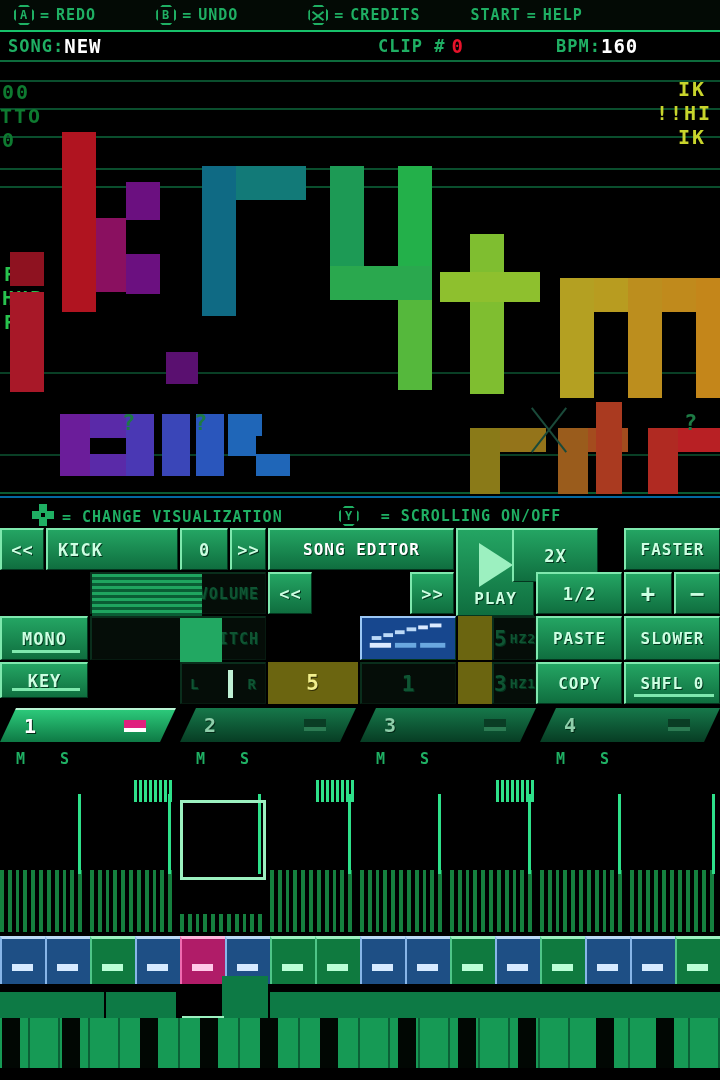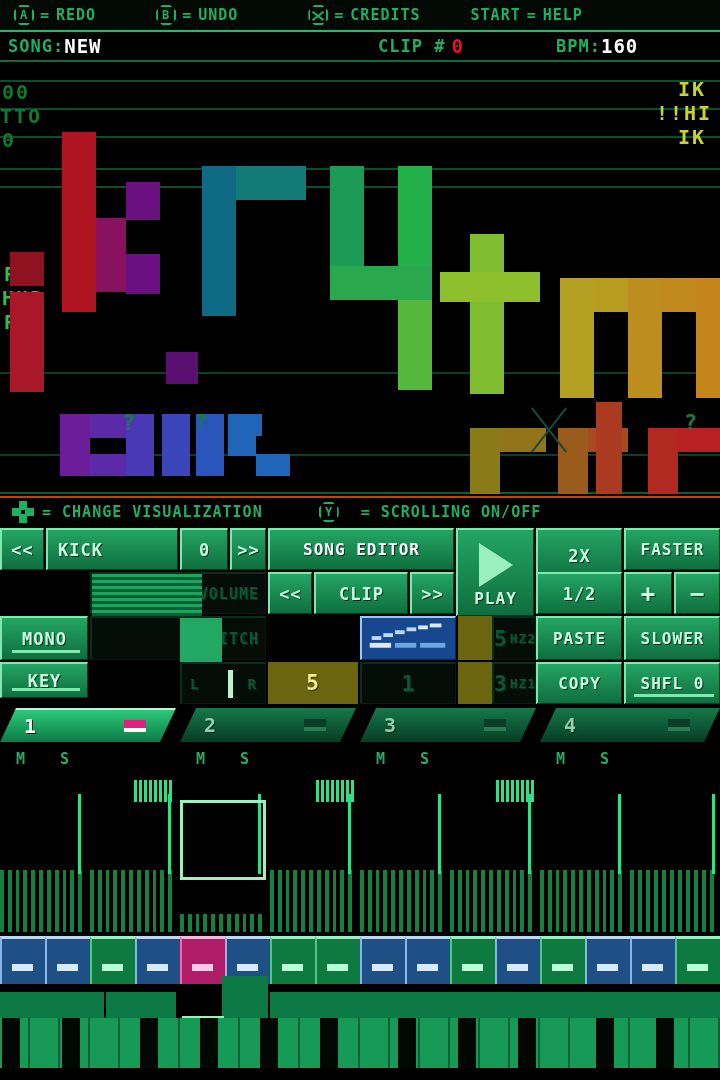--- a/index.html
+++ b/index.html
@@ -51,22 +51,23 @@
 
   
   .viz{ position:relative; width:720px; height:434px; background:#000; overflow:hidden;padding-left:36px; }
   .scan{ position:absolute; left:0; width:720px; height:2px; background:#0c5c35; opacity:.85;}
   .vizcell{ position:absolute; }
   .minitxt{ position:absolute; font-size:20px; font-weight:bold; letter-spacing:2px;
             font-family:"DejaVu Sans Mono",monospace; }
 
   
   .vizhint{
-    height:30px;width:100%;display:flex;align-items:center;background:#000;
-    border-top:2px solid #c2410c;
+    height:30px;width:100%;display:flex;align-items:flex-end;background:#000;
+    border-top:2px solid #0369a1;
+    padding-left:20px;
   }
   .dpad{ position:relative; width:22px;height:22px; margin-left:12px; }
   .dpad i{ position:absolute; background:#1faf63; }
   .dpad i.h{ left:0; top:7px; width:22px; height:8px; }
   .dpad i.v{ top:0; left:7px; width:8px; height:22px; }
   .dpad i.c{ left:9px; top:9px; width:4px;height:4px; background:#000; z-index:2;}
   .vh-txt{ color:#1faf63;font-size:15px;font-weight:bold;letter-spacing:1px;margin-left:8px;}
   .vh-y{ margin-left:56px; display:flex;align-items:center;gap:8px;}
 
   
@@ -281,29 +282,28 @@
 
     <div class="cell" style="left:0;top:2px;width:44px;height:42px">&lt;&lt;</div>
     <div class="cell" style="left:46px;top:2px;width:132px;height:42px;justify-content:flex-start;padding-left:10px">KICK</div>
     <div class="cell" style="left:180px;top:2px;width:48px;height:42px">0</div>
     <div class="cell" style="left:230px;top:2px;width:36px;height:42px">&gt;&gt;</div>
     <div class="cell white" style="left:268px;top:2px;width:186px;height:42px;font-size:16px">SONG EDITOR</div>
     <div class="cell" style="left:456px;top:2px;width:78px;height:88px;flex-direction:column;gap:2px">
       <span class="playtri" style="margin-top:6px"></span>
       <span style="font-size:16px">PLAY</span>
     </div>
-    <div class="cell" style="left:536px;top:2px;width:86px;height:54px">2X</div>
+    <div class="cell" style="left:512px;top:2px;width:86px;height:54px">2X</div>
     <div class="cell" style="left:624px;top:2px;width:96px;height:42px;font-size:16px">FASTER</div>
 
     <div class="cell black" style="left:90px;top:46px;width:176px;height:42px;justify-content:flex-end;padding-right:6px;font-size:15px">
       <span>VOLUME</span>
       <span class="slider" style="left:0;top:0;width:110px;height:42px;background:repeating-linear-gradient(#1fa45f 0,#1fa45f 3px,#0a5c34 3px,#0a5c34 6px)"></span>
     </div>
     <div class="cell" style="left:268px;top:46px;width:44px;height:42px">&lt;&lt;</div>
-    <div class="cell" style="left:314px;top:46px;width:94px;height:42px">CLIP</div>
     <div class="cell" style="left:410px;top:46px;width:44px;height:42px">&gt;&gt;</div>
     <div class="cell" style="left:536px;top:46px;width:86px;height:42px">1/2</div>
     <div class="cell" style="left:624px;top:46px;width:48px;height:42px;font-size:24px">+</div>
     <div class="cell" style="left:674px;top:46px;width:46px;height:42px;font-size:24px">−</div>
 
     <div class="cell" style="left:0;top:90px;width:88px;height:44px">
       <span>MONO</span>
       <span class="underline" style="left:10px;width:68px"></span>
     </div>
     <div class="cell black" style="left:90px;top:90px;width:176px;height:44px;justify-content:flex-end;padding-right:6px;font-size:15px">

